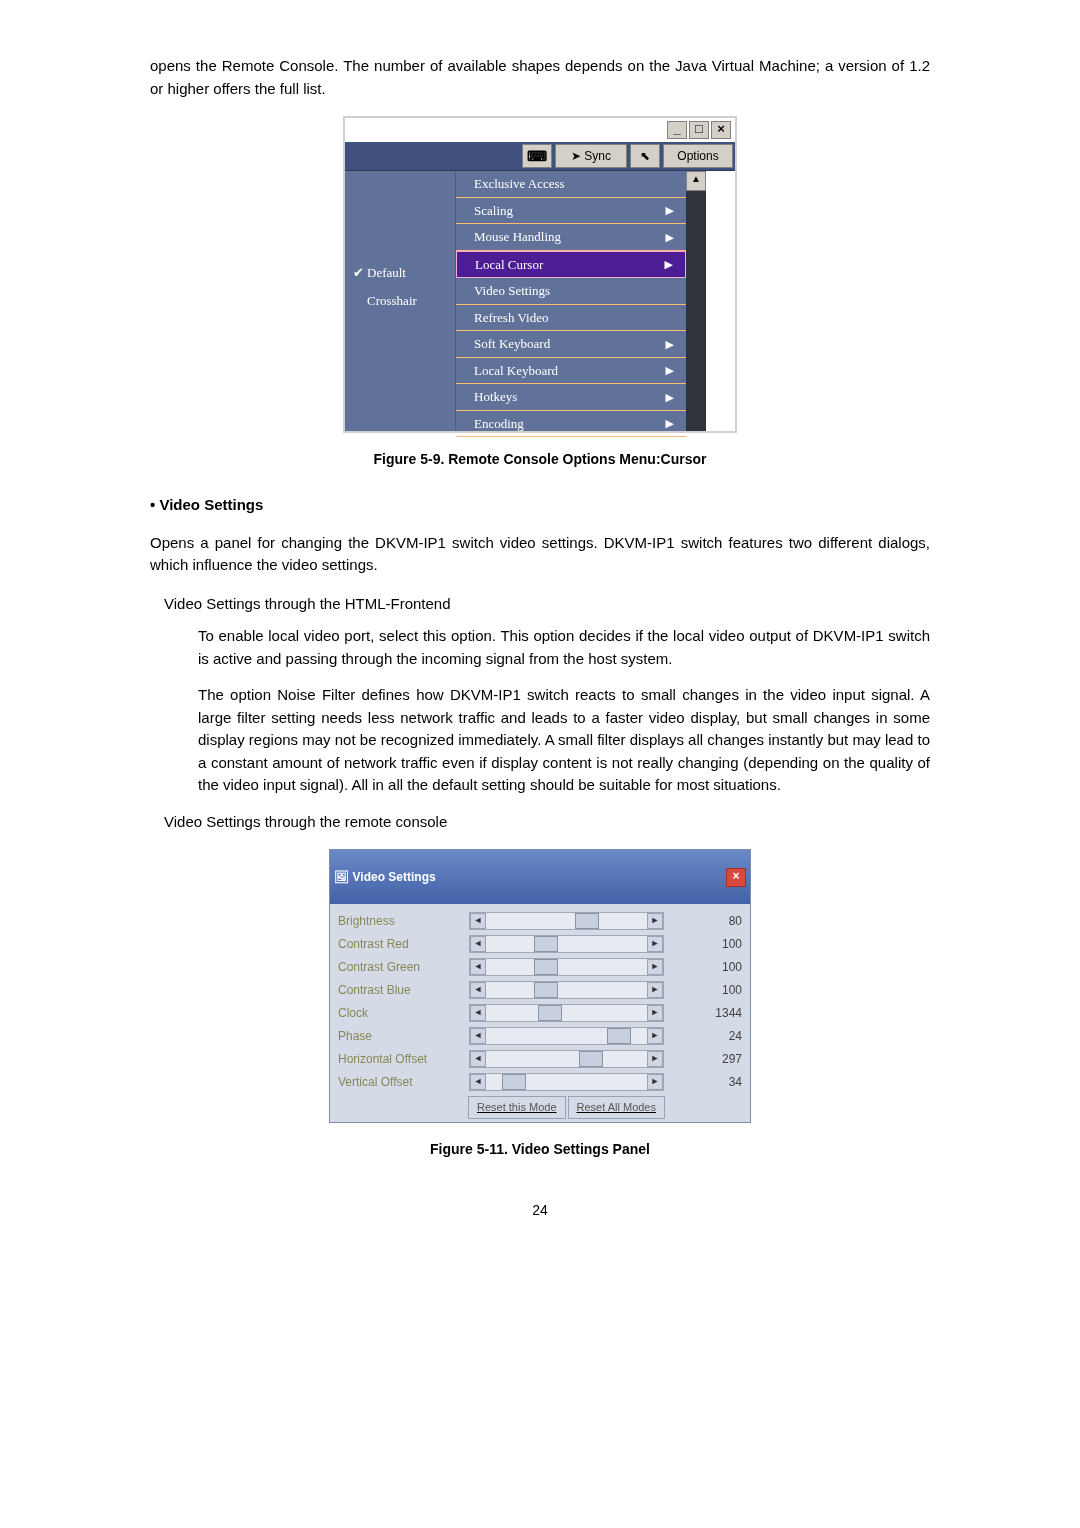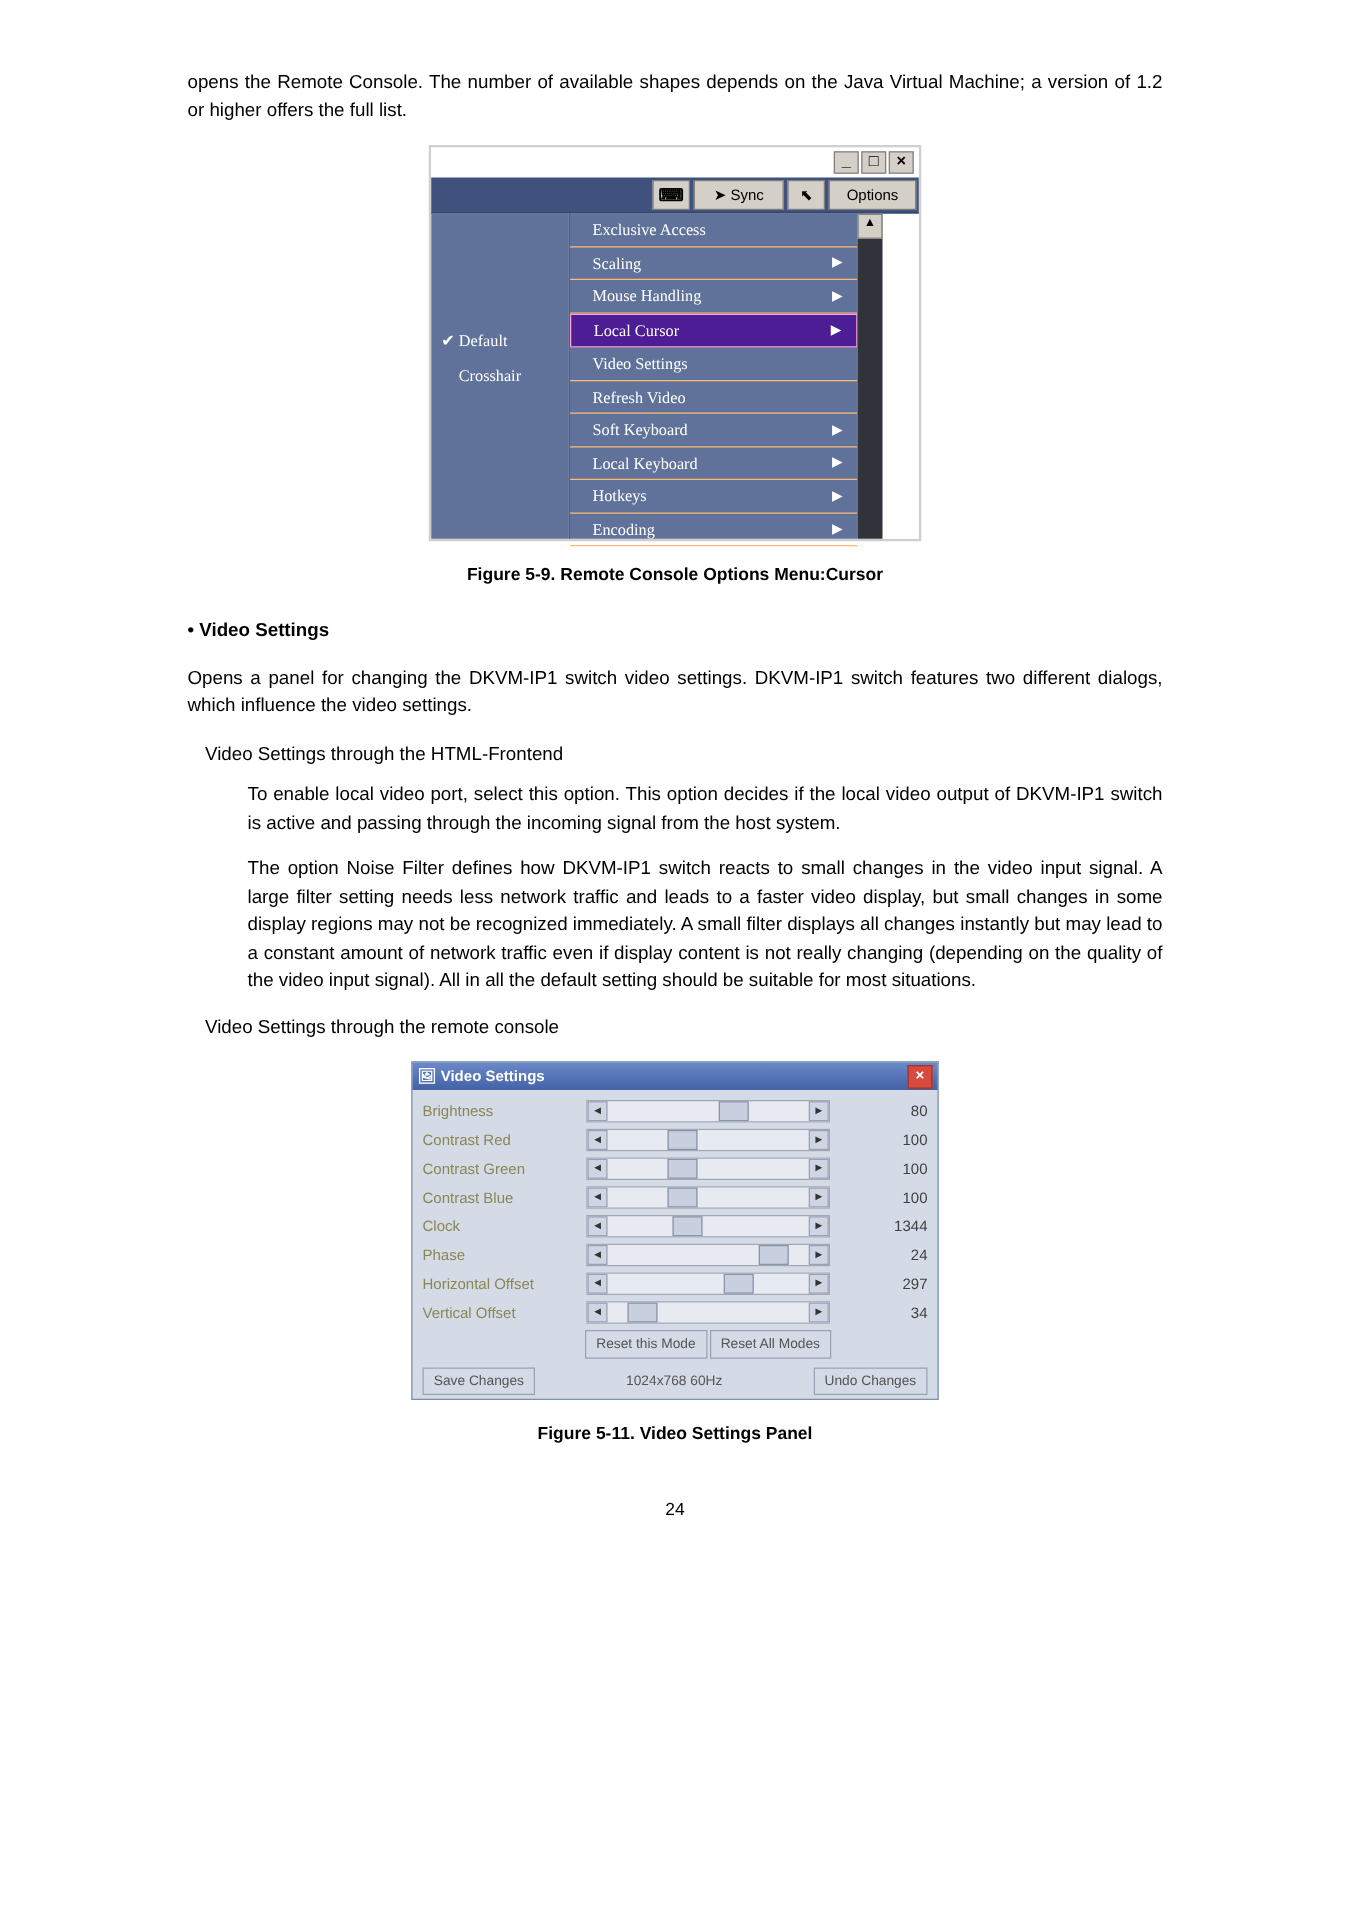--- a/index.html
+++ b/index.html
@@ -177,21 +177,21 @@
     }
     .fig2-titlebar {
       height: 22px;
       background: linear-gradient(#6b89c7, #4362a8);
       color: #fff;
       font-weight: bold;
       font-size: 12px;
       display: flex;
       align-items: center;
       justify-content: space-between;
-      padding: 0 4px;
+      padding: 16px 4px;
       gap: 20px;
     }
     .fig2-closebtn {
       width: 18px;
       height: 17px;
       background: #d74b3e;
       border: 1px solid #a03228;
       color: #fff;
       font-weight: bold;
       text-align: center;
@@ -251,20 +251,21 @@
       color: #404040;
       font-size: 12px;
     }
     .fig2-midbuttons {
       display: flex;
       justify-content: center;
       gap: 2px;
       margin-top: 3px;
       margin-left: 103px;
       margin-right: 50px;
+      text-decoration: underline;
     }
     .fig2-btn {
       background: #d4dae6;
       border: 1px solid #9aa3b6;
       padding: 2px 8px;
       font-size: 11px;
       color: #555;
     }
     .fig2-footer {
       display: flex;
@@ -474,25 +475,20 @@
           <div class="slider-arrow">►</div>
         </div>
         <div class="fig2-value">34</div>
       </div>
 
       <div class="fig2-midbuttons">
         <div class="fig2-btn">Reset this Mode</div>
         <div class="fig2-btn">Reset All Modes</div>
       </div>
 
-      <div class="fig2-footer">
-        <div class="fig2-btn">Save Changes</div>
-        <div class="fig2-res">1024x768 60Hz</div>
-        <div class="fig2-btn">Undo Changes</div>
-      </div>
 
     </div>
   </div>
 </div>
 
 <p class="figure-caption">Figure 5-11. Video Settings Panel</p>
 
 <p class="page-number">24</p>
 
 </body></html>

